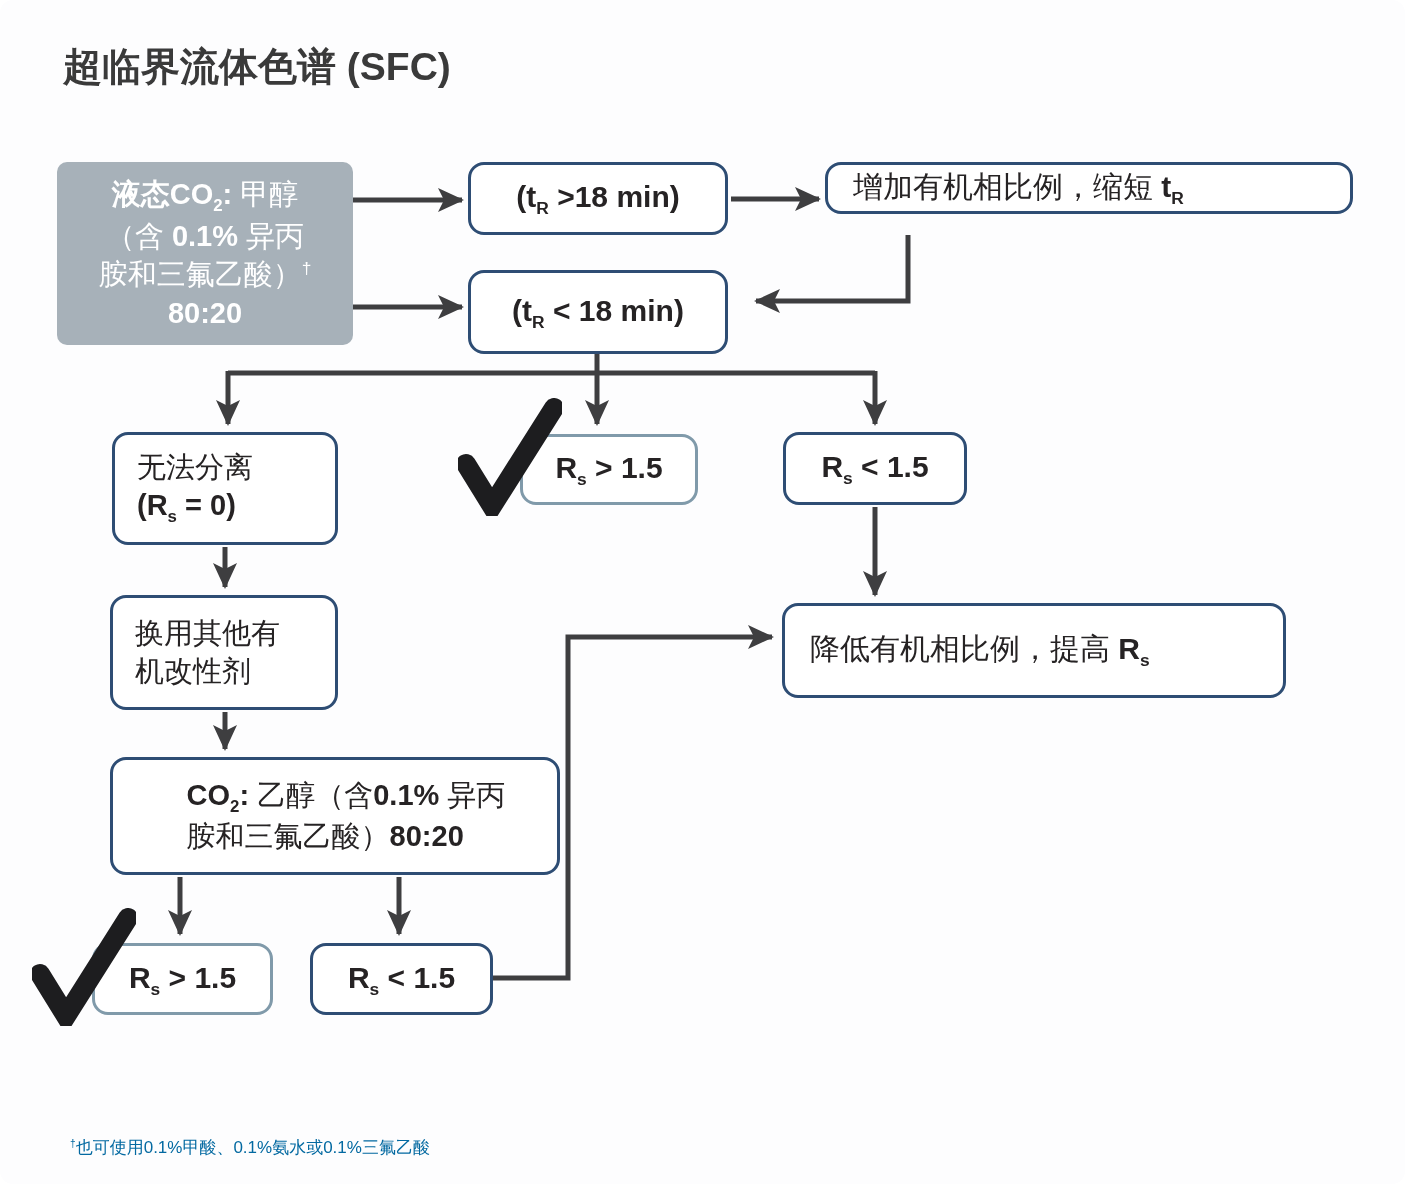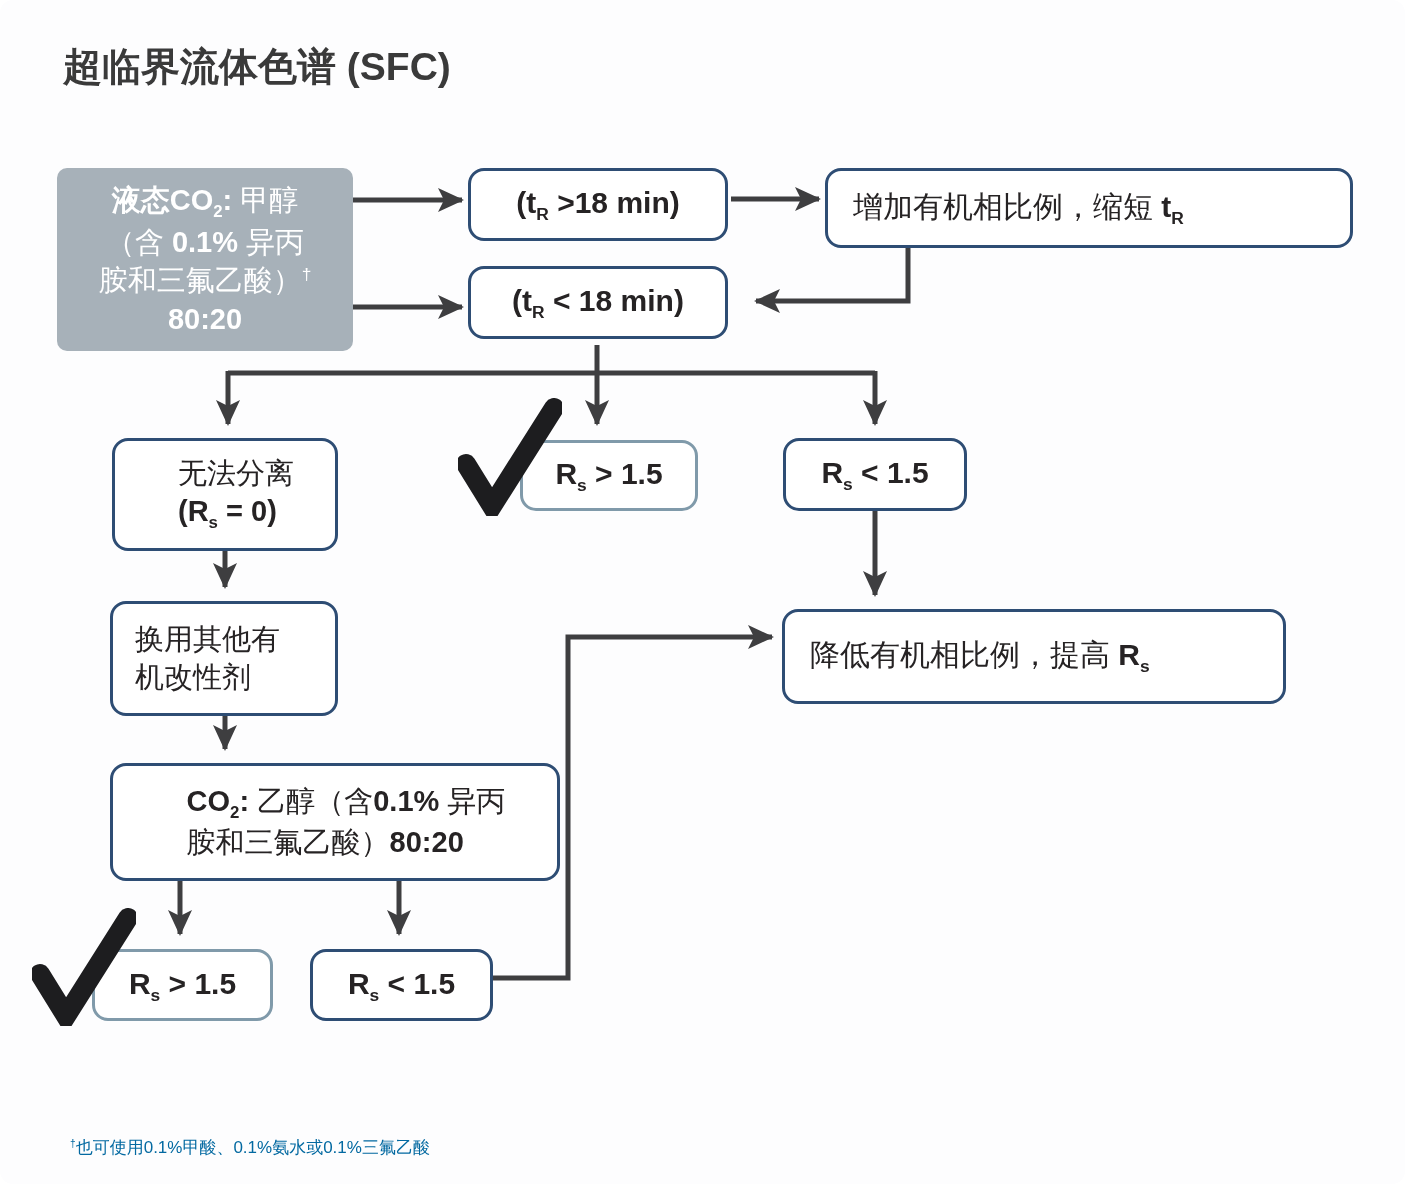--- a/index.html
+++ b/index.html
@@ -8,21 +8,21 @@
     font-family:Liberation Sans, sans-serif;color:#262324;overflow:hidden;border-radius:13px;
   }
   .title{
     position:absolute;left:63px;top:40px;font-size:39px;font-weight:700;color:#3a3a3a;
   }
   svg.wires{position:absolute;left:0;top:0;z-index:0;}
   .node{
     position:absolute;box-sizing:border-box;background:#ffffff;
     border:3px solid #2e4d74;border-radius:16px;
     display:flex;align-items:center;justify-content:center;
-    text-align:center;font-size:30px;line-height:1.3;z-index:1;margin-top:6px;
+    text-align:center;font-size:30px;line-height:1.3;z-index:1;
   }
   .node.light{border-color:#809aaa;}
   .node.left{justify-content:flex-start;text-align:left;}
   .formula{font-weight:700;justify-content:center;}
   .reg{font-weight:500;}
   .bold{font-weight:700;}
   .sb{font-size:0.58em;font-weight:700;vertical-align:-0.42em;letter-spacing:0;}
   .sp{font-size:0.6em;vertical-align:0.55em;}
   .source{
     background:#a7b1b9;border:none;border-radius:10px;color:#ffffff;
@@ -67,29 +67,29 @@
     <div><span class="bold">液态CO</span><span class="sb">2</span><span class="bold">:</span><span> 甲醇</span></div>
     <div><span>（含 </span><span class="bold">0.1%</span><span> 异丙</span></div>
     <div><span>胺和三氟乙酸）</span><span class="sp">†</span></div>
     <div class="bold">80:20</div>
   </div>
 
   <div class="node formula" style="left:468px;top:162px;width:260px;height:73px;">
     <span><span>(t</span><span class="sb">R</span><span> &gt;18 min)</span></span>
   </div>
 
-  <div class="node left reg" style="left:825px;top:162px;width:528px;height:80px;padding-left:25px;">
+  <div class="node left reg" style="left:825px;top:162px;width:528px;height:52px;padding-left:25px;">
     <span><span>增加有机相比例，缩短 </span><span class="bold">t</span><span class="sb">R</span></span>
   </div>
 
-  <div class="node formula" style="left:468px;top:260px;width:260px;height:73px;">
+  <div class="node formula" style="left:468px;top:270px;width:260px;height:84px;">
     <span><span>(t</span><span class="sb">R</span><span> &lt; 18 min)</span></span>
   </div>
 
-  <div class="node left" style="left:112px;top:432px;width:226px;height:113px;padding-left:22px;font-size:29px;justify-content:center;">
+  <div class="node left" style="left:112px;top:432px;width:226px;height:113px;padding-left:22px;font-size:29px;">
     <span>
       <span class="reg" style="display:block;">无法分离</span>
       <span class="bold" style="display:block;"><span>(R</span><span class="sb">s</span><span> = 0)</span></span>
     </span>
   </div>
 
   <div class="node light formula" style="left:520px;top:434px;width:178px;height:71px;">
     <span><span>R</span><span class="sb">s</span><span> &gt; 1.5</span></span>
   </div>
   <svg class="check" style="left:458px;top:398px;" viewBox="0 0 104 118">

